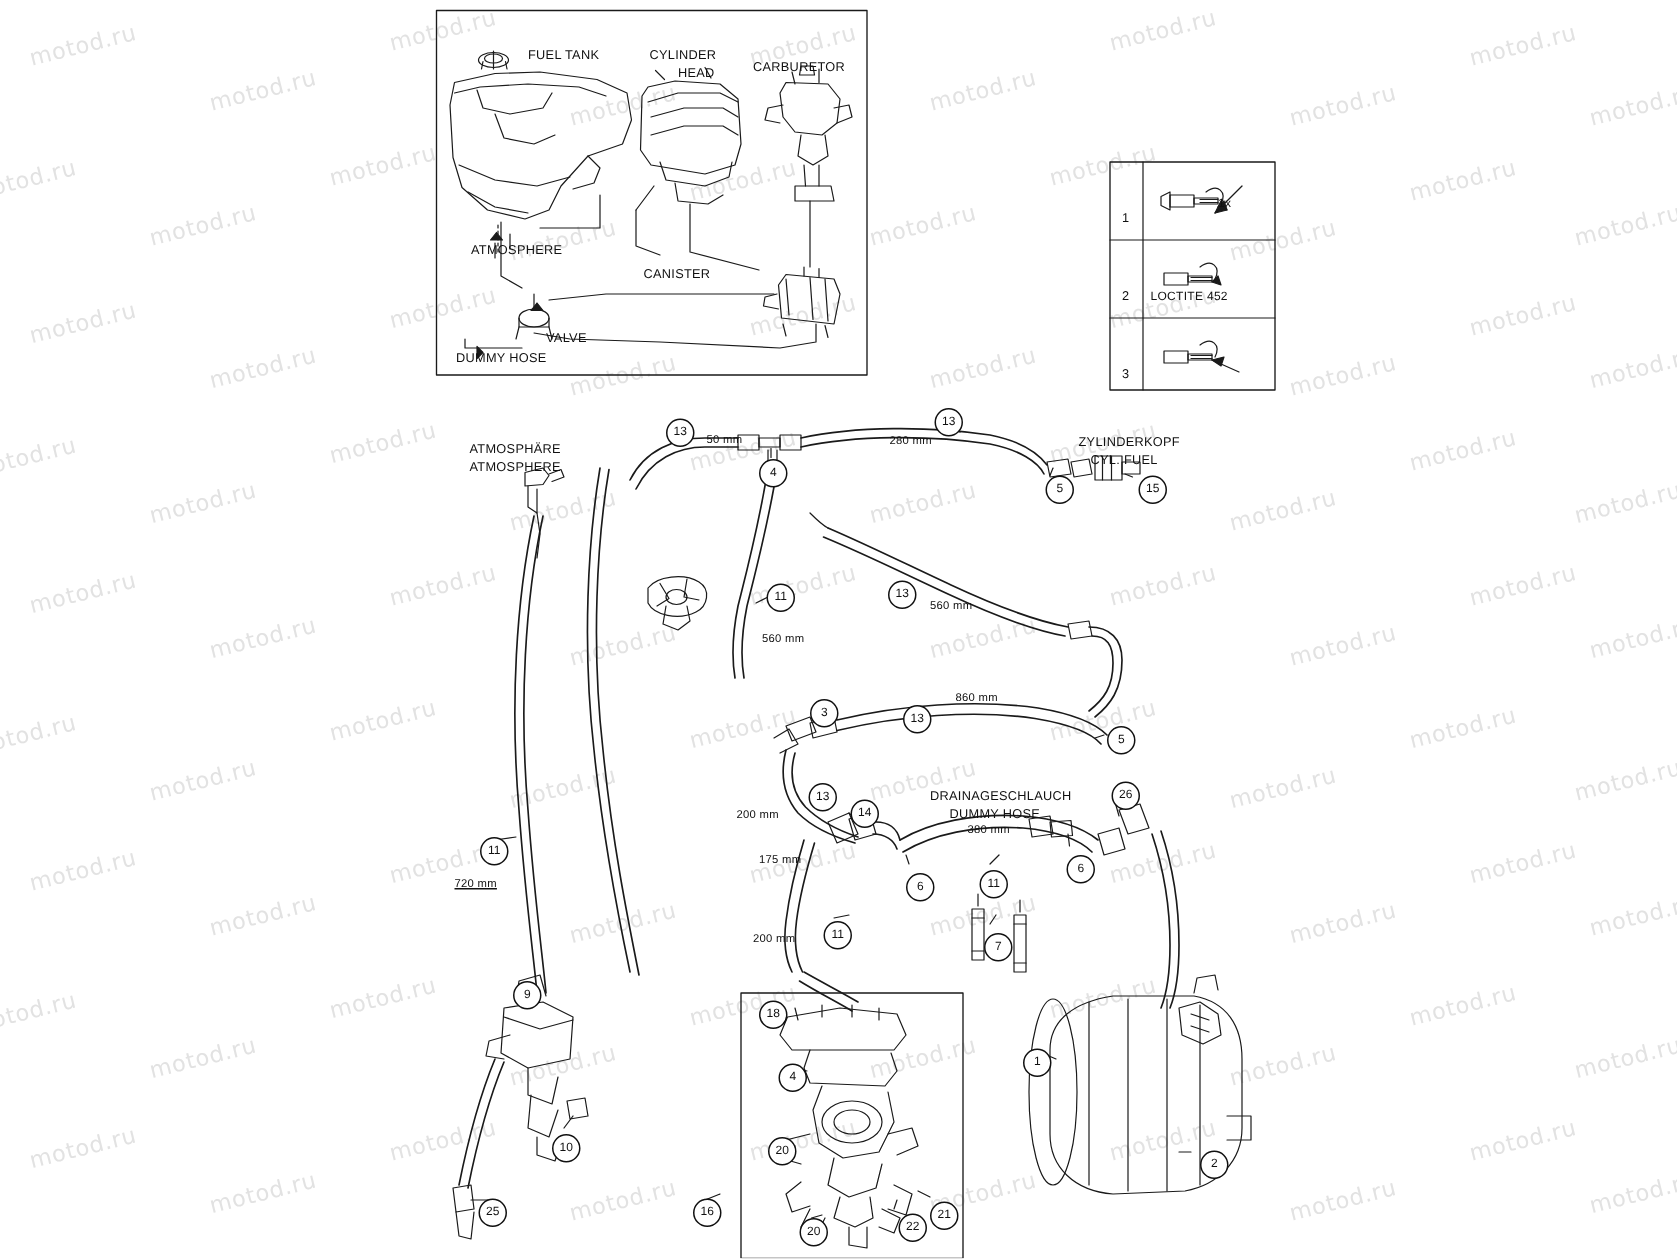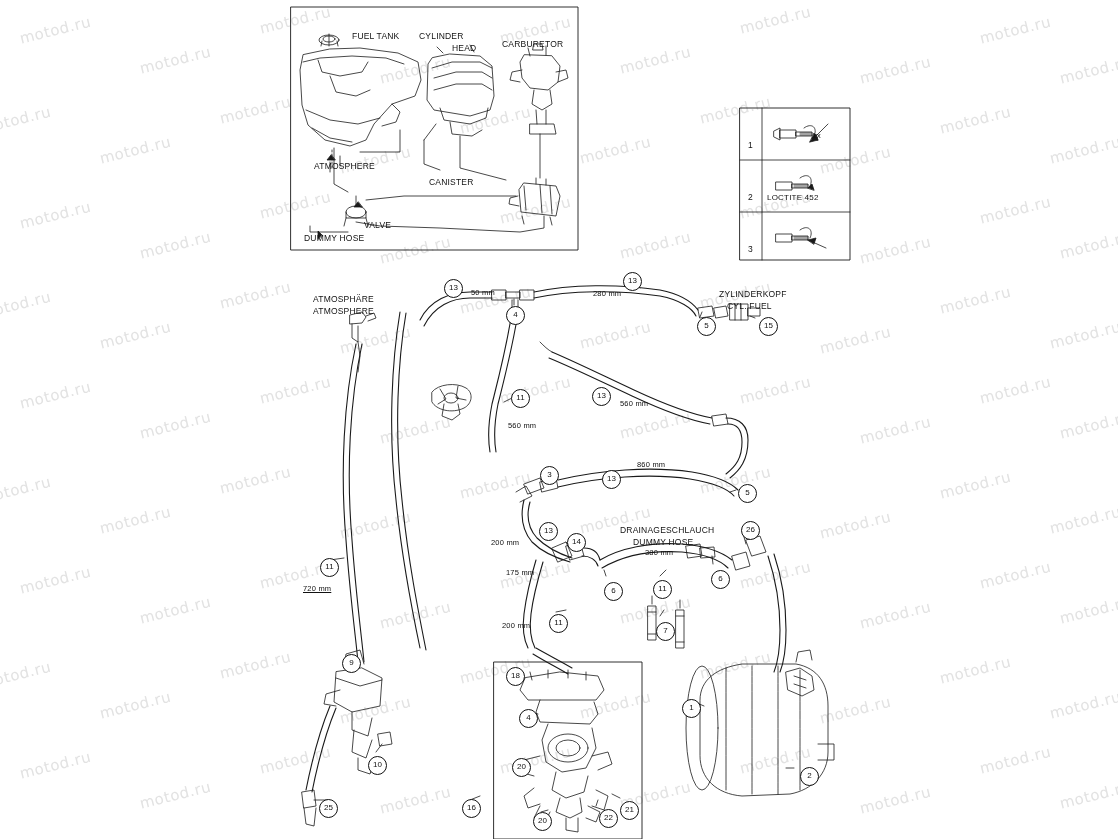--- a/index.html
+++ b/index.html
@@ -407,21 +407,21 @@
       <path d="M470 800 L480 796"></path>
       <path d="M328 800 L314 800"></path>
       <path d="M541 812 L548 810"></path>
       <path d="M596 806 L598 800"></path>
       <path d="M620 798 L612 794"></path>
     </g>
   </svg>
 
   <div id="labels" style="position:absolute;left:0;top:0;width:1118px;height:839px;z-index:20;">
       <div class="lbl big" style="left: 352px; top: 31px;">FUEL TANK</div>
-      <div class="lbl big" style="left: 419px; top: 31px;">CYLINDER</div>
+      <div class="lbl big" style="left: 433px; top: 31px;">CYLINDER</div>
       <div class="lbl big" style="left: 452px; top: 43px;">HEAD</div>
       <div class="lbl big" style="left: 502px; top: 39px;">CARBURETOR</div>
       <div class="lbl big" style="left: 314px; top: 161px;">ATMOSPHERE</div>
       <div class="lbl big" style="left: 429px; top: 177px;">CANISTER</div>
       <div class="lbl big" style="left: 364px; top: 220px;">VALVE</div>
       <div class="lbl big" style="left: 304px; top: 233px;">DUMMY HOSE</div>
       <div class="lbl big" style="left: 313px; top: 294px;">ATMOSPHÄRE</div>
       <div class="lbl big" style="left: 313px; top: 306px;">ATMOSPHERE</div>
       <div class="lbl big" style="left: 719px; top: 289px;">ZYLINDERKOPF</div>
       <div class="lbl big" style="left: 727px; top: 301px;">CYL. FUEL</div>

